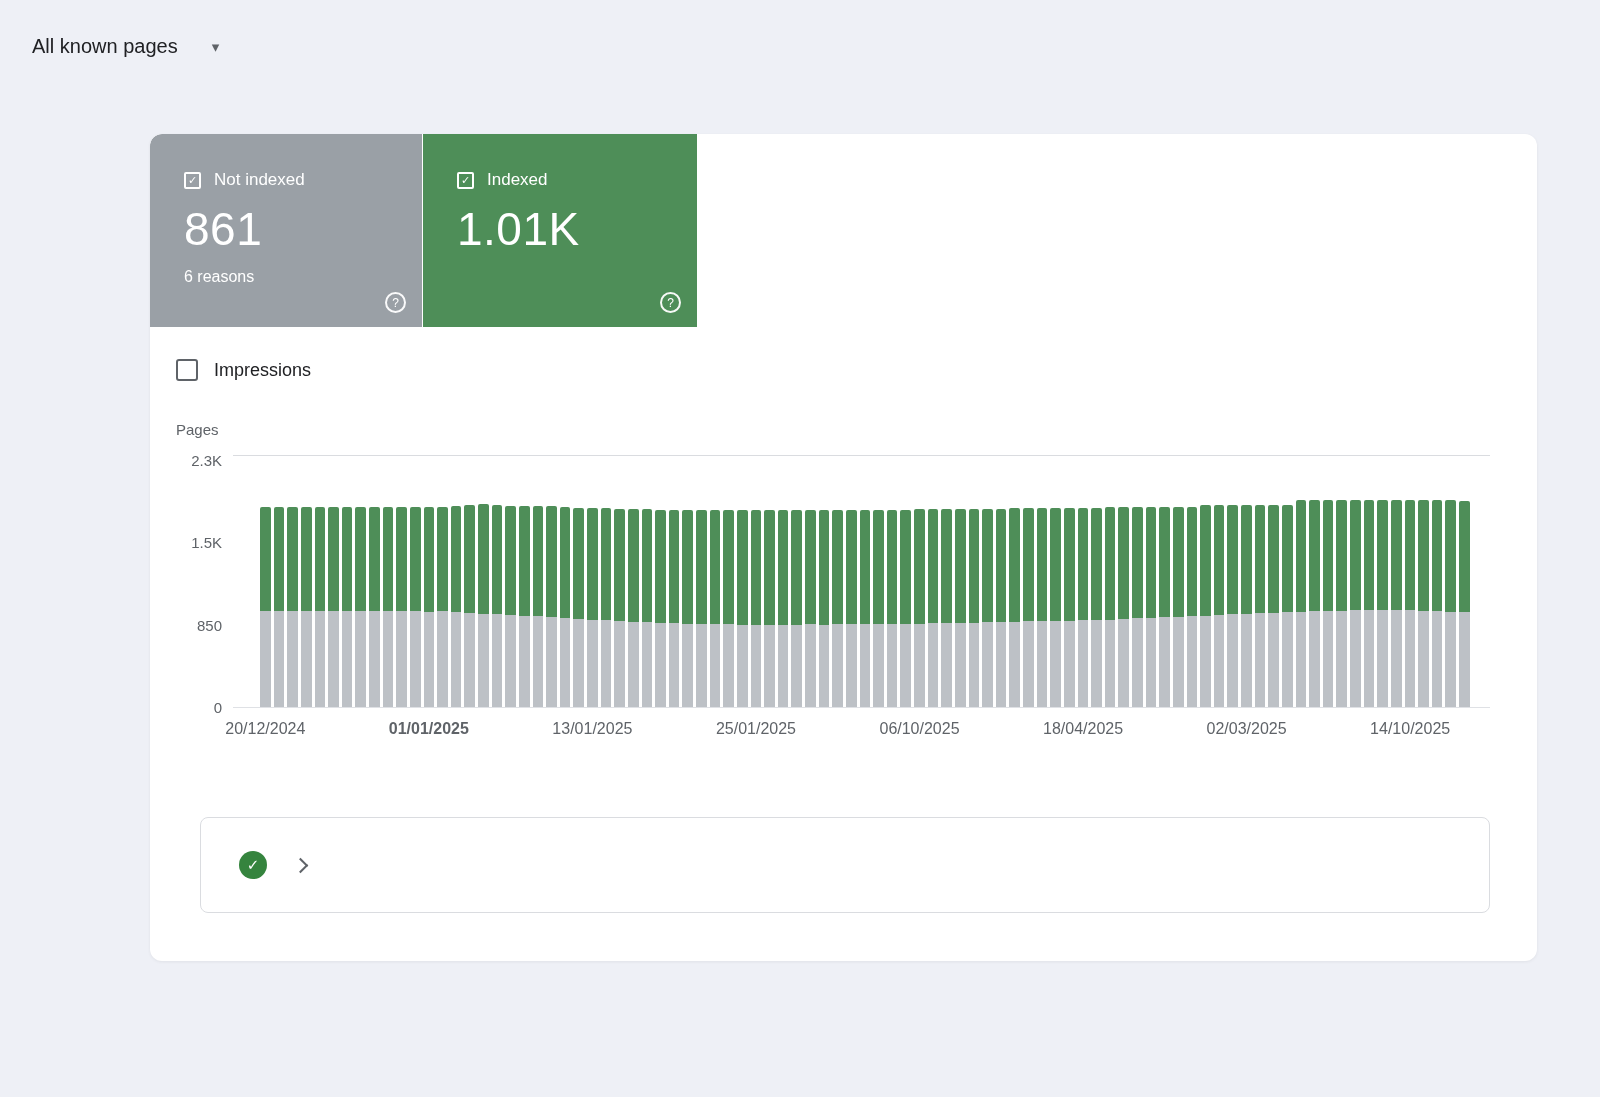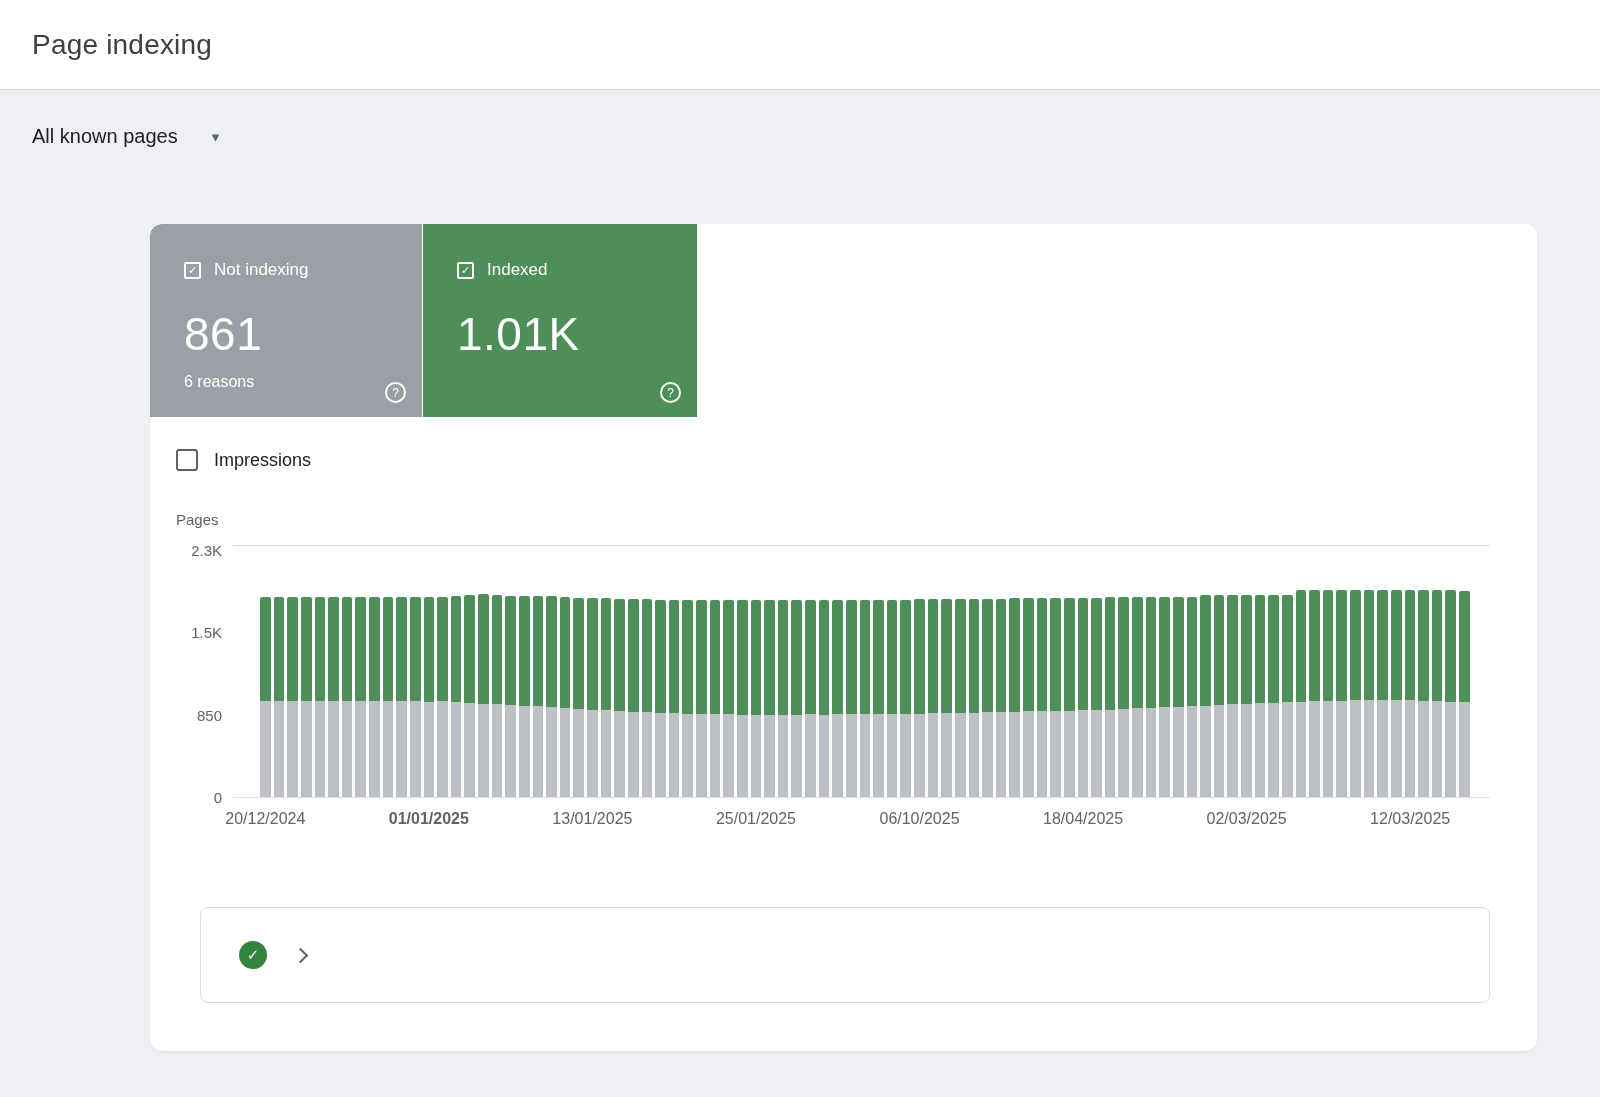--- a/index.html
+++ b/index.html
@@ -20,21 +20,21 @@
   .caret{ font-size:15px; color:#5f6368; line-height:1; }
 
   .card{ width:1387px; margin:71px 0 0 150px; background:#fff; border-radius:12px; box-shadow:0 1px 3px rgba(60,64,67,.08); overflow:hidden; padding-bottom:48px; }
 
   .stat-row{ display:flex; gap:1px; }
   .stat-box{ position:relative; height:193px; padding:36px 24px 0 34px; color:#fff; cursor:pointer; }
   .stat-box.gray{ width:272px; background:var(--grayBox); border-top-left-radius:12px; }
   .stat-box.green{ width:274px; background:var(--green); }
   .stat-head{ display:flex; align-items:center; gap:13px; font-size:17px; font-weight:500; }
   .box-check{ width:17px; height:17px; border:2px solid #fff; border-radius:2px; display:flex; align-items:center; justify-content:center; font-size:11px; font-weight:bold; color:#fff; }
-  .stat-value{ font-size:46px; font-weight:400; margin-top:27px; letter-spacing:.5px; }
+  .stat-value{ font-size:46px; font-weight:400; margin-top:12px; letter-spacing:.5px; }
   .stat-sub{ font-size:16px; margin-top:12px; }
   .help{ position:absolute; right:16px; bottom:14px; width:21px; height:21px; border:2px solid rgba(255,255,255,.95); border-radius:50%; font-size:12px; display:flex; align-items:center; justify-content:center; cursor:pointer; }
 
   .impressions{ margin:30px 0 0 26px; height:26px; display:inline-flex; align-items:center; gap:16px; font-size:18px; color:#202124; cursor:pointer; }
   .imp-box{ width:22px; height:22px; border:2px solid #5f6368; border-radius:3px; background:#fff; }
 
   .chart{ position:relative; margin:36px 0 0 26px; width:1340px; height:330px; }
   .ylabel{ position:absolute; top:0; left:0; font-size:15px; color:#5f6368; }
   .y-tick{ position:absolute; left:0; width:46px; text-align:right; font-size:15px; color:#5f6368; }
   .plot{ position:absolute; left:57px; top:34px; width:1257px; height:253px; border-top:1px solid #dadce0; border-bottom:1px solid #dfe1e5; }
@@ -48,38 +48,35 @@
   .footer-link{ margin:66px 0 0 50px; width:1290px; height:96px; border:1px solid #dadce0; border-radius:8px; display:flex; align-items:center; gap:28px; padding:0 34px 0 38px; cursor:pointer; background:#fff; }
   .check-circle{ width:28px; height:28px; border-radius:50%; background:var(--circleGreen); color:#fff; display:flex; align-items:center; justify-content:center; font-size:15px; font-weight:bold; flex:0 0 auto; }
   .footer-label{ flex:1; font-size:19px; color:#202124; }
   .chev{ width:11px; height:11px; border-top:2px solid #5f6368; border-right:2px solid #5f6368; transform:rotate(45deg); margin-right:4px; flex:0 0 auto; }
 </style>
 </head>
 <body>
 
 <div class="page">
 
-  <header class="header">
-    <h1>Page indexing</h1>
-  </header>
 
   <div class="filter-row">
     <button class="filter">
       <span>All known pages</span>
       <span class="caret">▾</span>
     </button>
   </div>
 
   <section class="card">
 
     <div class="stat-row">
       <div class="stat-box gray">
         <div class="stat-head">
           <span class="box-check">✓</span>
-          <span>Not indexing</span>
+          <span>Not indexed</span>
         </div>
         <div class="stat-value">861</div>
         <div class="stat-sub">6 reasons</div>
         <div class="help">?</div>
       </div>
       <div class="stat-box green">
         <div class="stat-head">
           <span class="box-check">✓</span>
           <span>Indexed</span>
         </div>
@@ -462,21 +459,21 @@
           </div>
       </div>
       <div id="x-labels">
           <div class="x-tick" style="left: 5.31461px;">20/12/2024</div>
           <div class="x-tick" style="left: 168.865px; font-weight: bold;">01/01/2025</div>
           <div class="x-tick" style="left: 332.416px;">13/01/2025</div>
           <div class="x-tick" style="left: 495.966px;">25/01/2025</div>
           <div class="x-tick" style="left: 659.517px;">06/10/2025</div>
           <div class="x-tick" style="left: 823.067px;">18/04/2025</div>
           <div class="x-tick" style="left: 986.618px;">02/03/2025</div>
-          <div class="x-tick" style="left: 1150.17px;">12/03/2025</div>
+          <div class="x-tick" style="left: 1150.17px;">14/10/2025</div>
         </div>
     </div>
 
     <div class="footer-link">
       <span class="check-circle">✓</span>
       <span class="chev"></span>
     </div>
 
   </section>
 </div>

